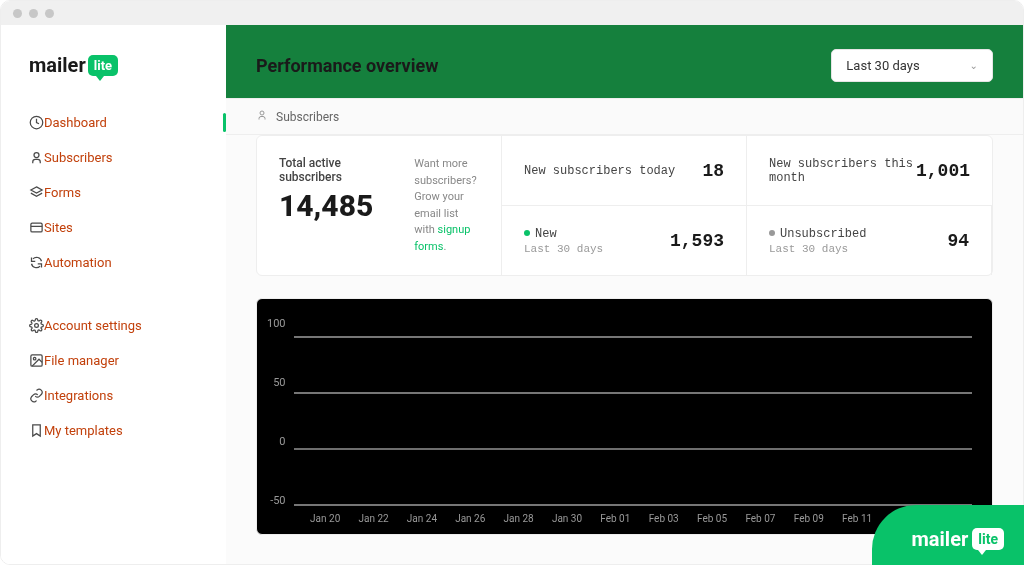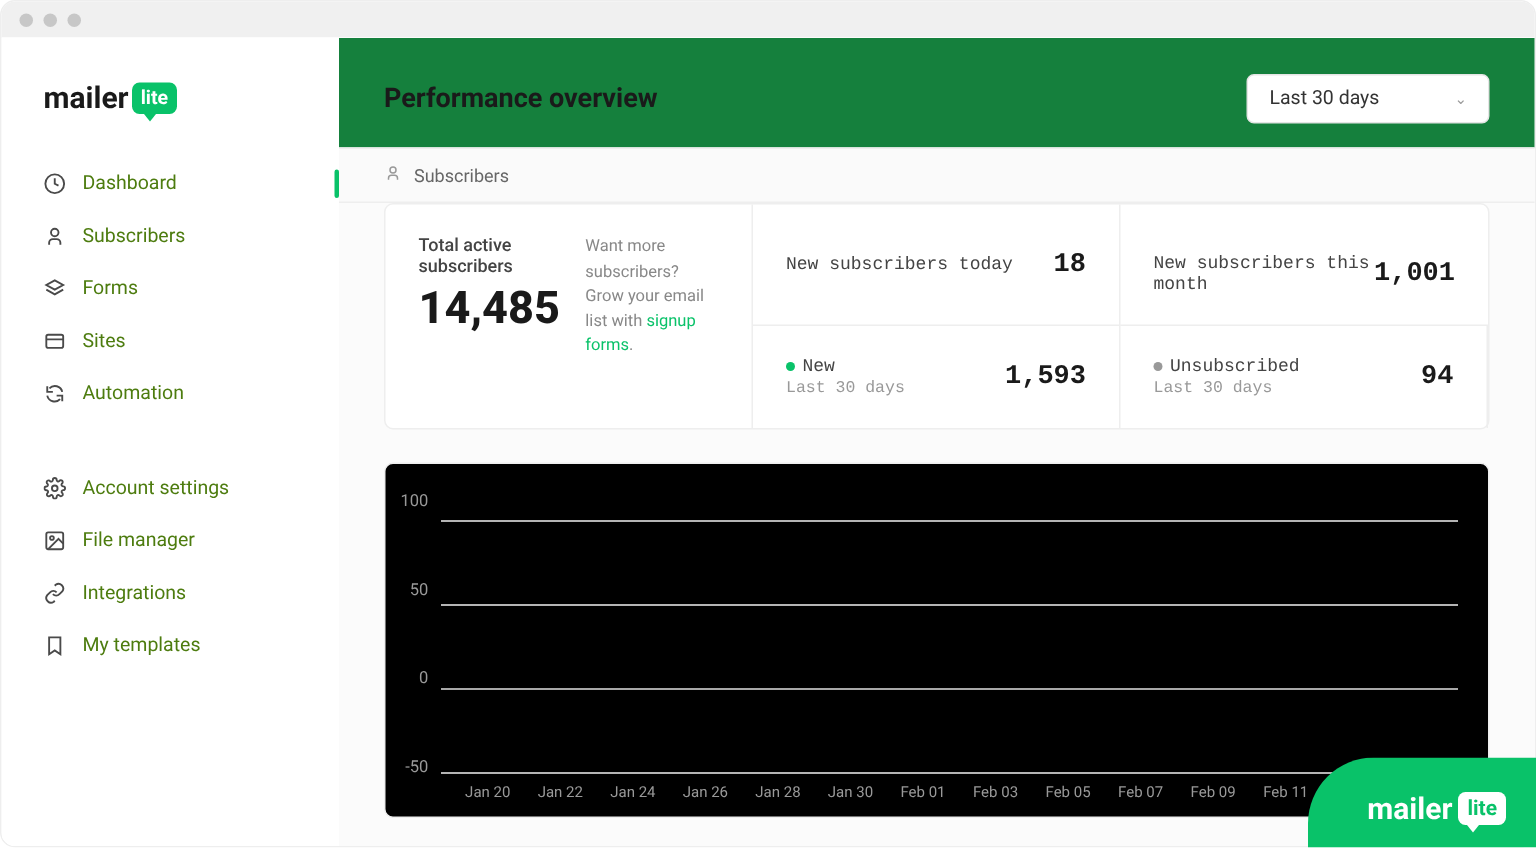--- a/index.html
+++ b/index.html
@@ -11,44 +11,44 @@
     
     .app { flex: 1; display: flex; overflow: hidden; background: #ffffff; }
     
     .sidebar { width: 225px; background: #ffffff; display: flex; flex-direction: column; padding: 28px 0 0 0; }
     .logo { padding: 0 28px 28px 28px; display: flex; align-items: center; gap: 2px; }
     .logo-text { font-size: 20px; font-weight: 700; color: #1a1a1a; }
     .logo-badge { background: #09c269; color: #fff; font-size: 13px; font-weight: 700; padding: 4px 6px; border-radius: 5px; position: relative; line-height: 1; }
     .logo-badge::after { content: ""; position: absolute; left: 8px; top: 100%; width: 0; height: 0; border-left: 4px solid transparent; border-right: 4px solid transparent; border-top: 5px solid #09c269; }
     
     .nav { display: flex; flex-direction: column; }
-    .nav-item { display: flex; align-items: flex-end; gap: 11px; padding: 10px 28px; font-size: 13px; color: #4d7c0f; cursor: pointer; position: relative; }
+    .nav-item { display: flex; align-items: flex-end; padding: 10px 28px; font-size: 13px; color: #c2410c; cursor: pointer; position: relative; }
     .nav-item.active::after { content: ""; position: absolute; right: 0; top: 8px; bottom: 8px; width: 3px; background: #09c269; border-radius: 2px; }
     .nav-item .icon { width: 15px; height: 15px; display: flex; align-items: center; justify-content: center; color: #4a4a4a; }
     .nav-gap { height: 28px; }
     
     .main { flex: 1; background: #fbfbfb; overflow: auto; padding-bottom: 20px; }
     .header { display: flex; align-items: center; justify-content: space-between; padding: 24px 30px 16px 30px; background: #15803d; }
     .page-title { font-size: 18px; font-weight: 700; color: #1a1a1a; }
     .dropdown { display: flex; align-items: center; gap: 50px; padding: 8px 14px; border: 1px solid #e5e5e5; border-radius: 5px; font-size: 13px; color: #333; cursor: pointer; background: #fff; }
     .dropdown .chev { color: #999; font-size: 10px; }
     
     .tabs-row { background: #fafafa; border-top: 1px solid #eee; border-bottom: 1px solid #eee; padding: 10px 30px; display: flex; align-items: center; gap: 8px; font-size: 12px; color: #666; }
     .tabs-row .icon { color: #999; }
     
     .stats { display: grid; grid-template-columns: 1fr 1fr 1fr; background: #fff; margin: 0 30px; border: 1px solid #eee; border-radius: 6px; }
     .stat-cell { padding: 20px 22px; border-right: 1px solid #eee; border-bottom: 1px solid #eee; }
-    .stat-cell:nth-child(3), .stat-cell:nth-child(6) { border-right: none; margin-top: 12px; }
+    .stat-cell:nth-child(3), .stat-cell:nth-child(6) { border-right: none; }
     .stat-cell:nth-child(4), .stat-cell:nth-child(5), .stat-cell:nth-child(6) { border-bottom: none; }
     .stat-label { font-size: 12px; color: #444; font-weight: 500; }
     .stat-sub { font-size: 11px; color: #999; margin-top: 2px; }
     .stat-big { font-size: 30px; font-weight: 800; margin-top: 4px; }
     .stat-split { display: flex; justify-content: space-between; align-items: center; font-family: Liberation Mono, monospace; }
     .stat-val { font-size: 18px; font-weight: 800; }
-    .hint-text { font-size: 11px; color: #888; line-height: 1.5; }
+    .hint-text { font-size: 11px; color: #888; line-height: 1.5; margin-left: 24px; }
     .hint-text a { color: #09c269; text-decoration: none; }
     .dot-g { display: inline-block; width: 6px; height: 6px; border-radius: 50%; background: #09c269; margin-right: 5px; vertical-align: middle; }
     .dot-gr { display: inline-block; width: 6px; height: 6px; border-radius: 50%; background: #999; margin-right: 5px; vertical-align: middle; }
     
     .chart-card { background: #000000; margin: 22px 30px 0 30px; border: 1px solid #eee; border-radius: 6px; padding: 18px 20px 10px 10px; position: relative; }
     .chart-wrap { display: flex; }
     .y-axis { display: flex; flex-direction: column; justify-content: space-between; align-items: flex-end; padding-right: 8px; font-size: 11px; color: #999; height: 190px; }
     .plot { flex: 1; position: relative; height: 190px; }
     .plot svg { width: 100%; height: 100%; }
     .x-axis { display: flex; justify-content: space-between; font-size: 10px; color: #999; padding: 6px 0 0 40px; gap: 12px; }

